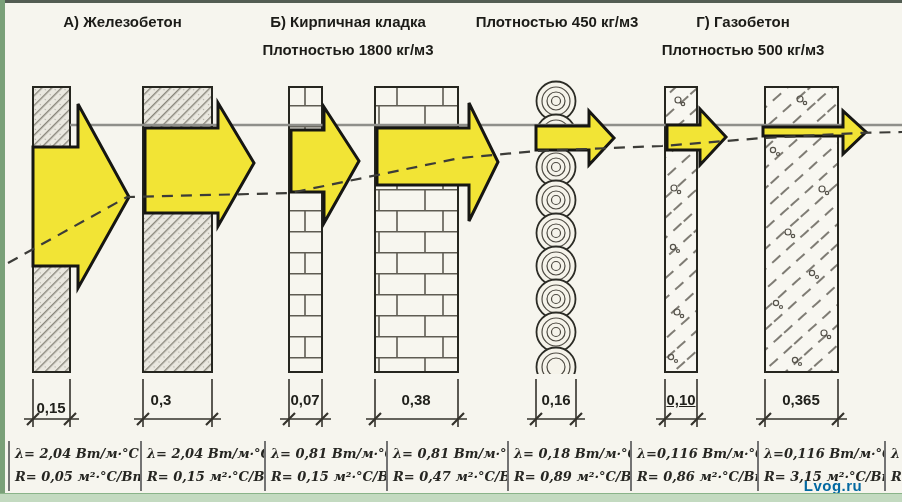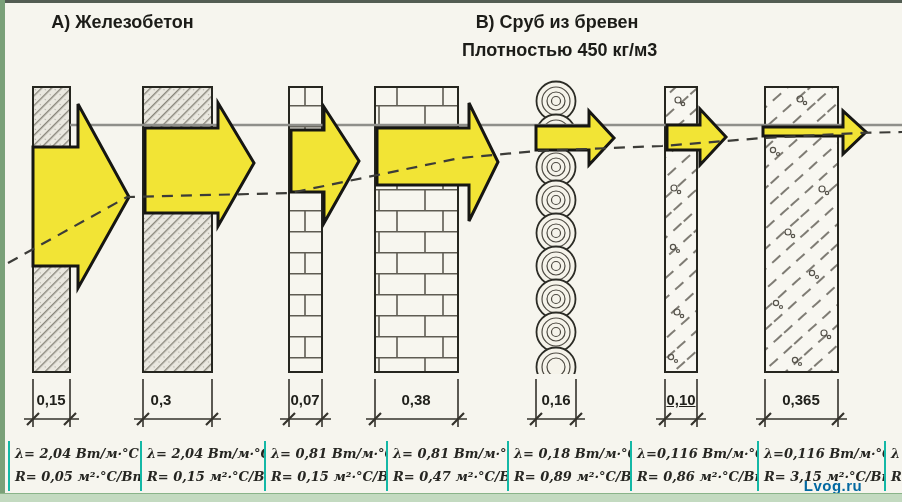--- a/index.html
+++ b/index.html
@@ -8,28 +8,28 @@
     background:#f6f5ee;
     font-family:"Liberation Sans",sans-serif;
   }
   .edge{position:absolute;}
   #edge-top{left:0;top:0;width:902px;height:3px;background:#535d53;}
   #edge-left{left:0;top:0;width:5px;height:502px;background:#7aa078;}
   #edge-bottom{left:0;top:493px;width:902px;height:9px;background:#c3dac0;border-top:1px solid #8ab489;box-sizing:border-box;}
   #diagram-svg{position:absolute;left:0;top:0;}
   .hdr{
     position:absolute;top:8px;text-align:center;color:#1c1c18;
-    font-weight:bold;font-size:18px;line-height:28px;white-space:nowrap;
+    font-weight:bold;font-size:15px;line-height:28px;white-space:nowrap;
   }
   .dimlab{
     position:absolute;top:391px;width:64px;text-align:center;
     font-weight:bold;font-size:15px;color:#21211c;
   }
   .fcell{
-    position:absolute;top:441px;height:50px;border-left:2px solid #14b8a6;
+    position:absolute;top:441px;height:50px;border-left:2px solid #737373;
     box-sizing:border-box;padding:1px 0 0 5px;
     font-family:"DejaVu Serif",serif;font-style:italic;font-weight:600;
     font-size:13px;color:#262622;line-height:23px;white-space:nowrap;overflow:hidden;
   }
   #watermark{
     position:absolute;left:788px;top:477px;width:90px;text-align:center;
     color:#0369a1;font-size:15px;font-weight:600;letter-spacing:.5px;
   }
 </style>
 </head>
@@ -180,26 +180,33 @@
         <path d="M530 425 L542 413 M570 425 L582 413"></path>
         <path d="M659 425 L671 413 M691 425 L703 413"></path>
         <path d="M759 425 L771 413 M832 425 L844 413"></path>
       </g>
     </g>
   </svg>
 
   <div class="hdr" style="left:10px;width:225px;">
     <div>А) Железобетон</div>
   </div>
+  <div class="hdr" style="left:238px;width:220px;">
+    <div>Б) Кирпичная кладка</div>
+    <div>Плотностью 1800 кг/м3</div>
+  </div>
   <div class="hdr" style="left:462px;width:190px;">
-    <div>В) Сруб из бревен</div>
     <div>Плотностью 450 кг/м3</div>
   </div>
-
-  <div class="dimlab" style="left:19px;">0,15</div>
+  <div class="hdr" style="left:648px;width:190px;">
+    <div>Г) Газобетон</div>
+    <div>Плотностью 500 кг/м3</div>
+  </div>
+
+  <div class="dimlab" style="left:19px;margin-top:8px;">0,15</div>
   <div class="dimlab" style="left:129px;">0,3</div>
   <div class="dimlab" style="left:273px;">0,07</div>
   <div class="dimlab" style="left:384px;">0,38</div>
   <div class="dimlab" style="left:524px;">0,16</div>
   <div class="dimlab" style="left:649px;text-decoration:underline;">0,10</div>
   <div class="dimlab" style="left:769px;">0,365</div>
 
   <div class="fcell" style="left:8px;width:132px;">
     <div>λ= 2,04 Вт/м·°С</div>
     <div>R= 0,05 м²·°С/Вт</div>

